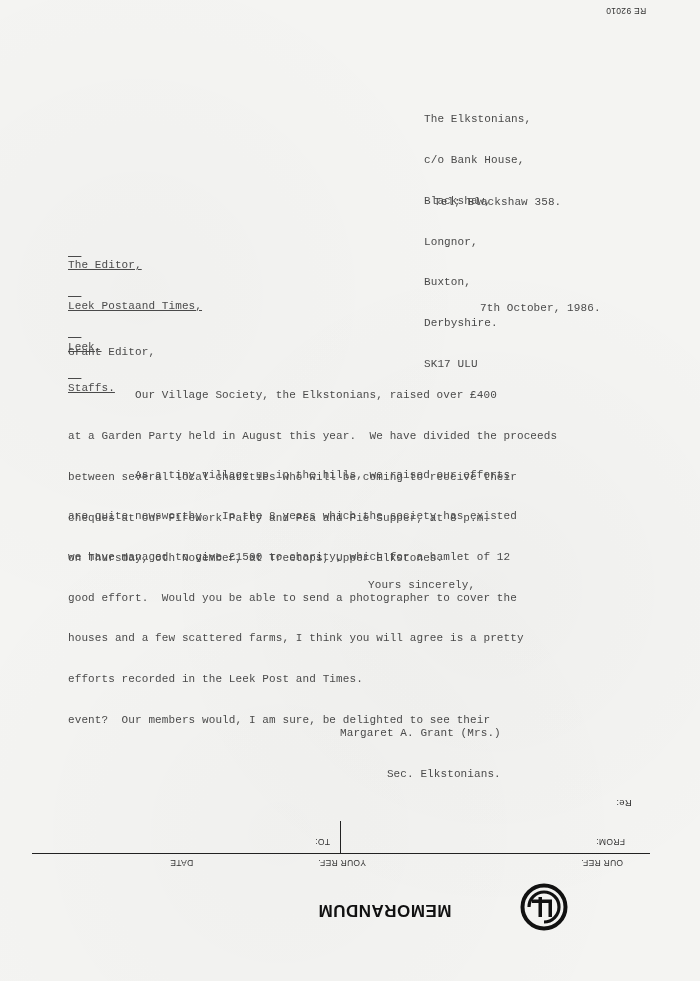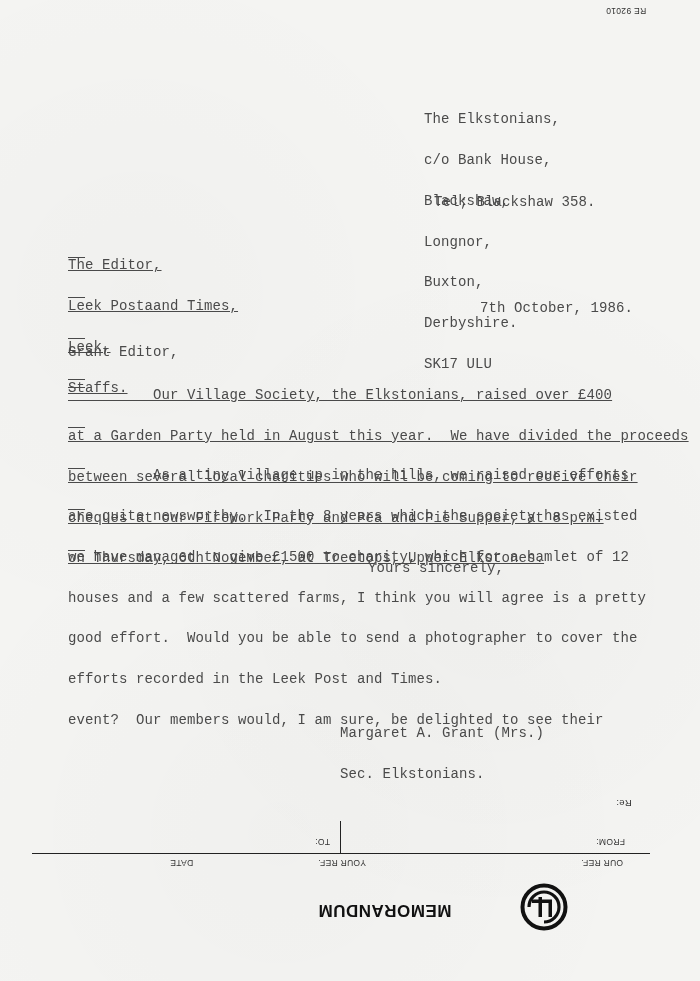--- a/index.html
+++ b/index.html
@@ -9,32 +9,32 @@
       font-family:"Liberation Mono", "DejaVu Sans Mono", monospace;
       color:#4a4a4a;
     }
     .page-noise {
       position:absolute; inset:0;
       background:
         radial-gradient(circle at 20% 30%, rgba(0,0,0,0.015), transparent 40%),
         radial-gradient(circle at 70% 60%, rgba(0,0,0,0.02), transparent 45%),
         radial-gradient(circle at 40% 85%, rgba(0,0,0,0.015), transparent 40%);
     }
-    .typed { position:absolute; font-size:14px; line-height:13.6px; white-space:pre; letter-spacing:0.1px; }
+    .typed { position:absolute; font-size:11px; line-height:13.6px; white-space:pre; letter-spacing:0.1px; }
     .upside { position:absolute; transform:rotate(180deg); font-family:"Liberation Sans", sans-serif; }
     .ref-stamp { top:6px; left:606px; font-size:8px; color:#333; letter-spacing:0.5px; }
     .address { left:424px; top:86px; }
     .tel { left:424px; top:196px;margin-left:10px; }
     .recipient { left:68px; top:232px;text-decoration:underline; }
     .date { left:440px; top:302px;margin-left:40px; }
     .salutation { left:68px; top:346px; }
-    .para1 { left:68px; top:362px;text-decoration:underline; }
+    .para1 { left:68px; top:362px; }
     .para2 { left:68px; top:442px; }
-    .closing { left:368px; top:562px; }
-    .signature { left:340px; top:700px; }
+    .closing { left:368px; top:579px; }
+    .signature { left:340px; top:700px;text-align:right; }
     .rule { position:absolute; left:32px; top:853px; width:618px; height:1.2px; background:#222; }
     .vrule { position:absolute; left:340px; top:821px; width:1.2px; height:33px; background:#222; }
     .lbl { font-size:8.5px; color:#333; letter-spacing:0.3px; }
     .lbl-re { left:616px; top:798px; font-size:9.5px; }
     .lbl-from { left:596px; top:837px; }
     .lbl-to { left:315px; top:837px; }
     .lbl-ourref { left:581px; top:858px; }
     .lbl-yourref { left:318px; top:858px; }
     .lbl-date { left:170px; top:858px; }
     .memo-title { left:318px; top:900px; font-size:17px; font-weight:bold; color:#111; letter-spacing:0.5px; }
@@ -74,22 +74,22 @@
   <div>at a Garden Party held in August this year.  We have divided the proceeds</div>
   <div>between several local charities who will be coming to receive their</div>
   <div>cheques at our Firework Party and Pea and Pie Supper, at 8 p.m.</div>
   <div>on Thursday, 6th November, at Treetops, Upper Elkstones.</div>
 </div>
 
 <div class="typed para2">
   <div>          As a tiny village up in the hills, we raised our efforts</div>
   <div>are quite newsworthy.  In the 8 years which the society has existed</div>
   <div>we have managed to give £1500 to charity, which for a hamlet of 12</div>
+  <div>good effort.  Would you be able to send a photographer to cover the</div>
   <div>houses and a few scattered farms, I think you will agree is a pretty</div>
-  <div>good effort.  Would you be able to send a photographer to cover the</div>
   <div>efforts recorded in the Leek Post and Times.</div>
   <div>event?  Our members would, I am sure, be delighted to see their</div>
 </div>
 
 <div class="typed closing">Yours sincerely,</div>
 
 <div class="typed signature">
   <div>Margaret A. Grant (Mrs.)</div>
   <div>Sec. Elkstonians.</div>
 </div>

